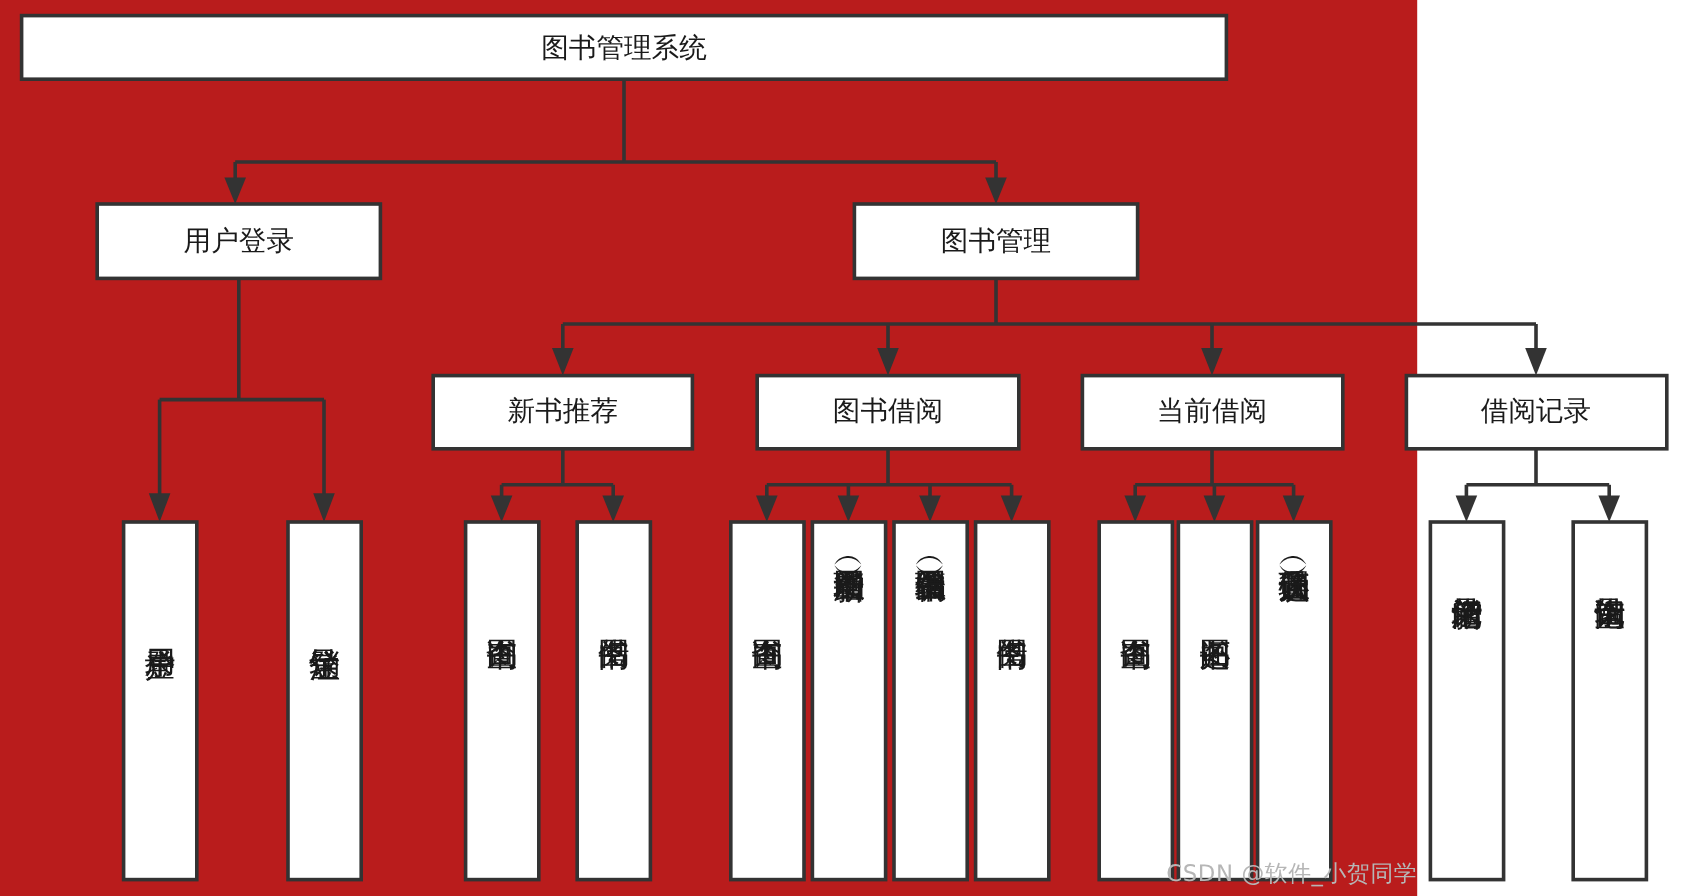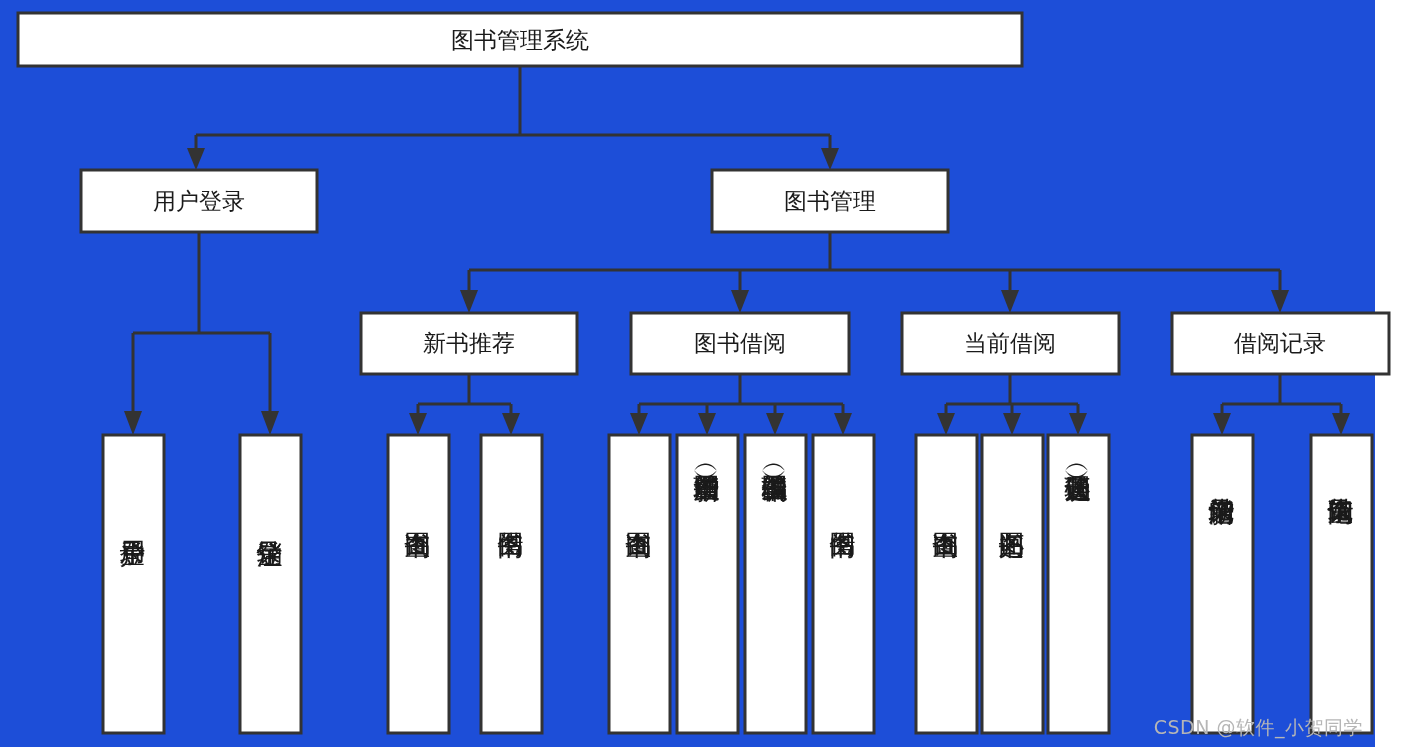--- a/index.html
+++ b/index.html
@@ -8,23 +8,23 @@
     background: #ffffff;
   }
   body {
     width: 1405px;
     height: 747px;
     font-family: "DejaVu Sans", "Liberation Sans", sans-serif;
     overflow: hidden;
   }
   #diagram-root {
     position: relative;
-    width: 1375px;
+    width: 1181px;
     height: 747px;
-    background: #1d4ed8;
+    background: #b91c1c;
   }
   svg#flow {
     position: absolute;
     left: 0;
     top: 0;
     width: 1405px;
     height: 747px;
   }
   .node-box {
     fill: #ffffff;
@@ -48,21 +48,21 @@
     dominant-baseline: middle;
   }
   .node-label-vert {
     font-family: "DejaVu Sans", "Liberation Sans", sans-serif;
     fill: #1a1a1a;
     font-size: 26px;
     text-anchor: middle;
   }
   .watermark {
     position: absolute;
-    right: 12px;
+    right: 0;
     bottom: 6px;
     font-family: "DejaVu Sans", "Liberation Sans", sans-serif;
     font-size: 19px;
     color: #b6b6b6;
     letter-spacing: 0.5px;
     white-space: nowrap;
     user-select: none;
   }
 </style>
 </head>

